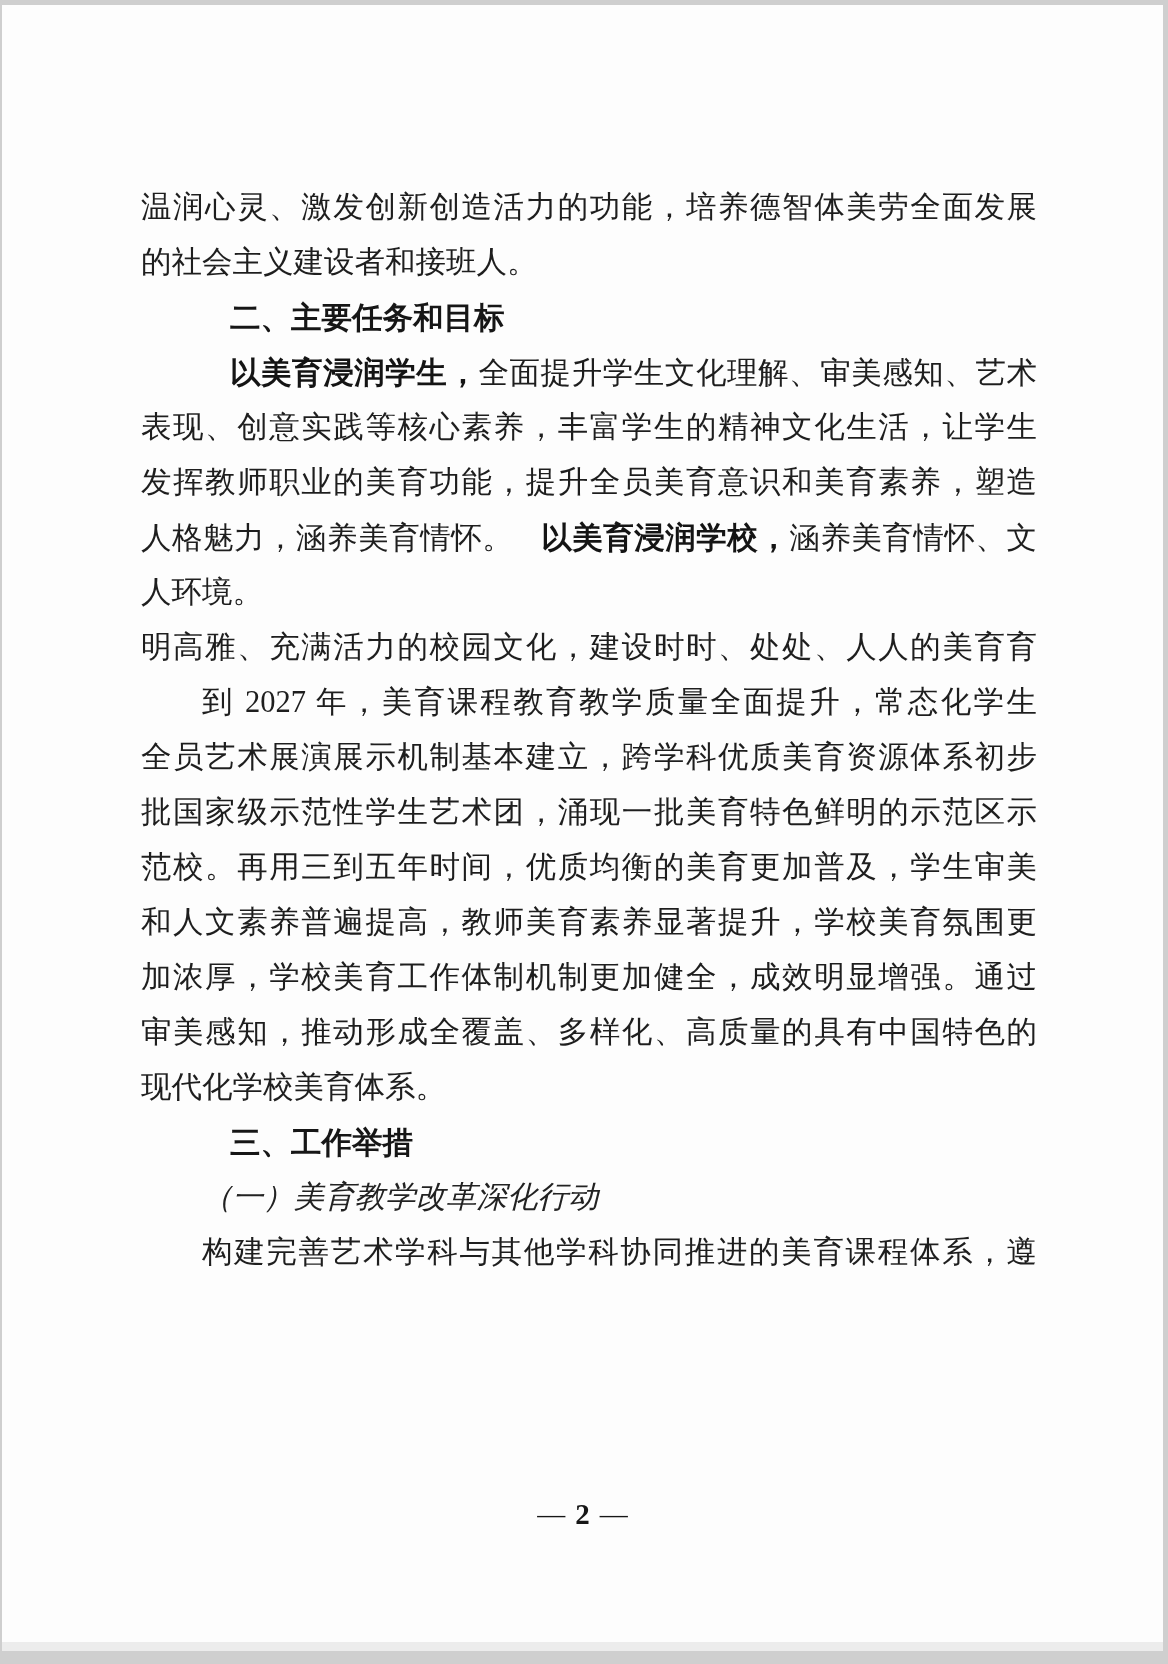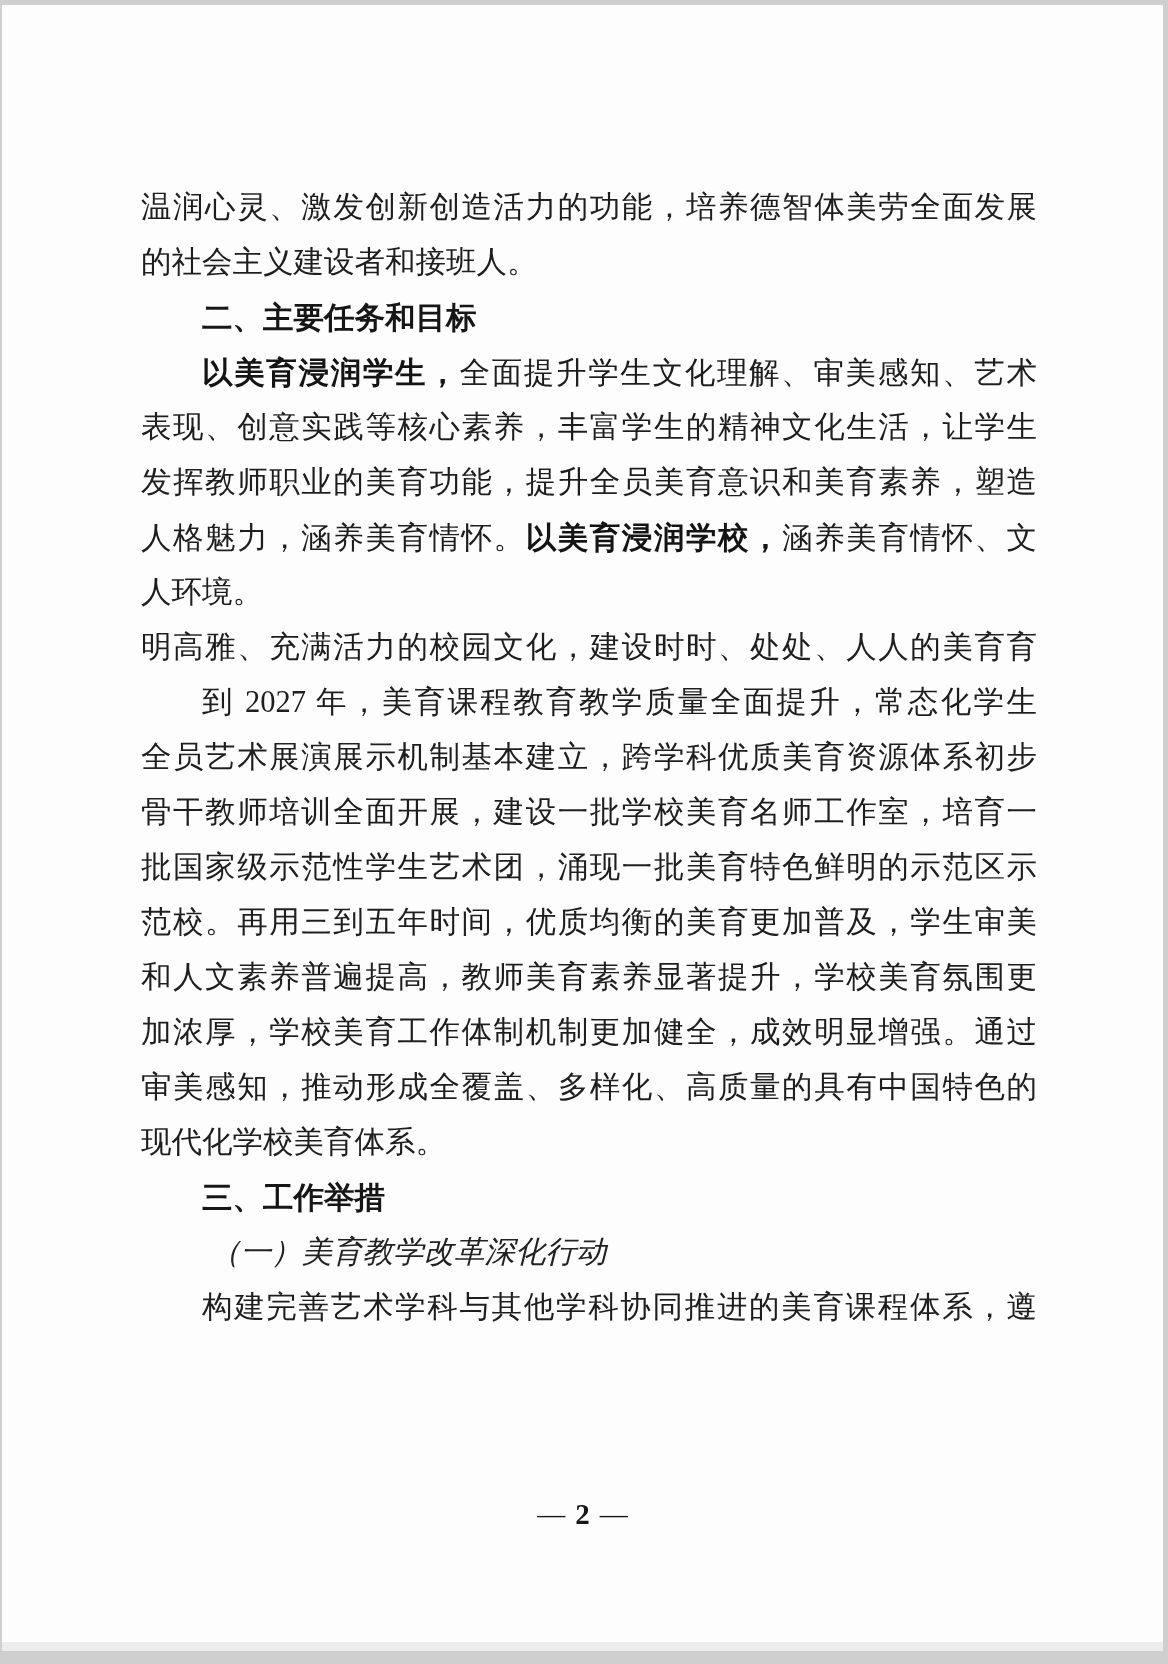--- a/index.html
+++ b/index.html
@@ -57,26 +57,26 @@
     text-indent: 2em;
   }
   .line.heading span {
     font-family: "Liberation Sans", "DejaVu Sans", sans-serif;
     font-weight: 700;
     color: #161616;
   }
   .line.kai span {
     font-style: italic;
     color: #222;
-    margin-left: 8px;
   }
   .bold {
     font-family: "Liberation Sans", "DejaVu Sans", sans-serif;
     font-weight: 700;
     color: #141414;
+    margin-left: 28px;
   }
   .pagenum {
     position: absolute;
     left: 0;
     top: 1491px;
     width: 1161px;
     display: flex;
     justify-content: center;
     align-items: center;
     gap: 10px;
@@ -102,21 +102,20 @@
       <div class="line body left"><span>的社会主义建设者和接班人。</span></div>
       <div class="line heading indent left"><span class="bold">二、主要任务和目标</span></div>
       <div class="line body indent just"><span class="bold">以美育浸润学生，</span><span>全面提升学生文化理解、审美感知、艺术</span></div>
       <div class="line body just"><span>表现、创意实践等核心素养，丰富学生的精神文化生活，让学生</span></div>
       <div class="line body just"><span>发挥教师职业的美育功能，提升全员美育意识和美育素养，塑造</span></div>
       <div class="line body just"><span>人格魅力，涵养美育情怀。</span><span class="bold">以美育浸润学校，</span><span>涵养美育情怀、文</span></div>
       <div class="line body left"><span>人环境。</span></div>
       <div class="line body just"><span>明高雅、充满活力的校园文化，建设时时、处处、人人的美育育</span></div>
       <div class="line body indent just"><span>到 2027 年，美育课程教育教学质量全面提升，常态化学生</span></div>
       <div class="line body just"><span>全员艺术展演展示机制基本建立，跨学科优质美育资源体系初步</span></div>
-      <div class="line body just"><span>骨干教师培训全面开展，建设一批学校美育名师工作室，培育一</span></div>
       <div class="line body just"><span>批国家级示范性学生艺术团，涌现一批美育特色鲜明的示范区示</span></div>
       <div class="line body just"><span>范校。再用三到五年时间，优质均衡的美育更加普及，学生审美</span></div>
       <div class="line body just"><span>和人文素养普遍提高，教师美育素养显著提升，学校美育氛围更</span></div>
       <div class="line body just"><span>加浓厚，学校美育工作体制机制更加健全，成效明显增强。通过</span></div>
       <div class="line body just"><span>审美感知，推动形成全覆盖、多样化、高质量的具有中国特色的</span></div>
       <div class="line body left"><span>现代化学校美育体系。</span></div>
       <div class="line heading indent left"><span class="bold">三、工作举措</span></div>
       <div class="line kai indent left"><span>（一）美育教学改革深化行动</span></div>
       <div class="line body indent just"><span>构建完善艺术学科与其他学科协同推进的美育课程体系，遵</span></div>
     </div>

